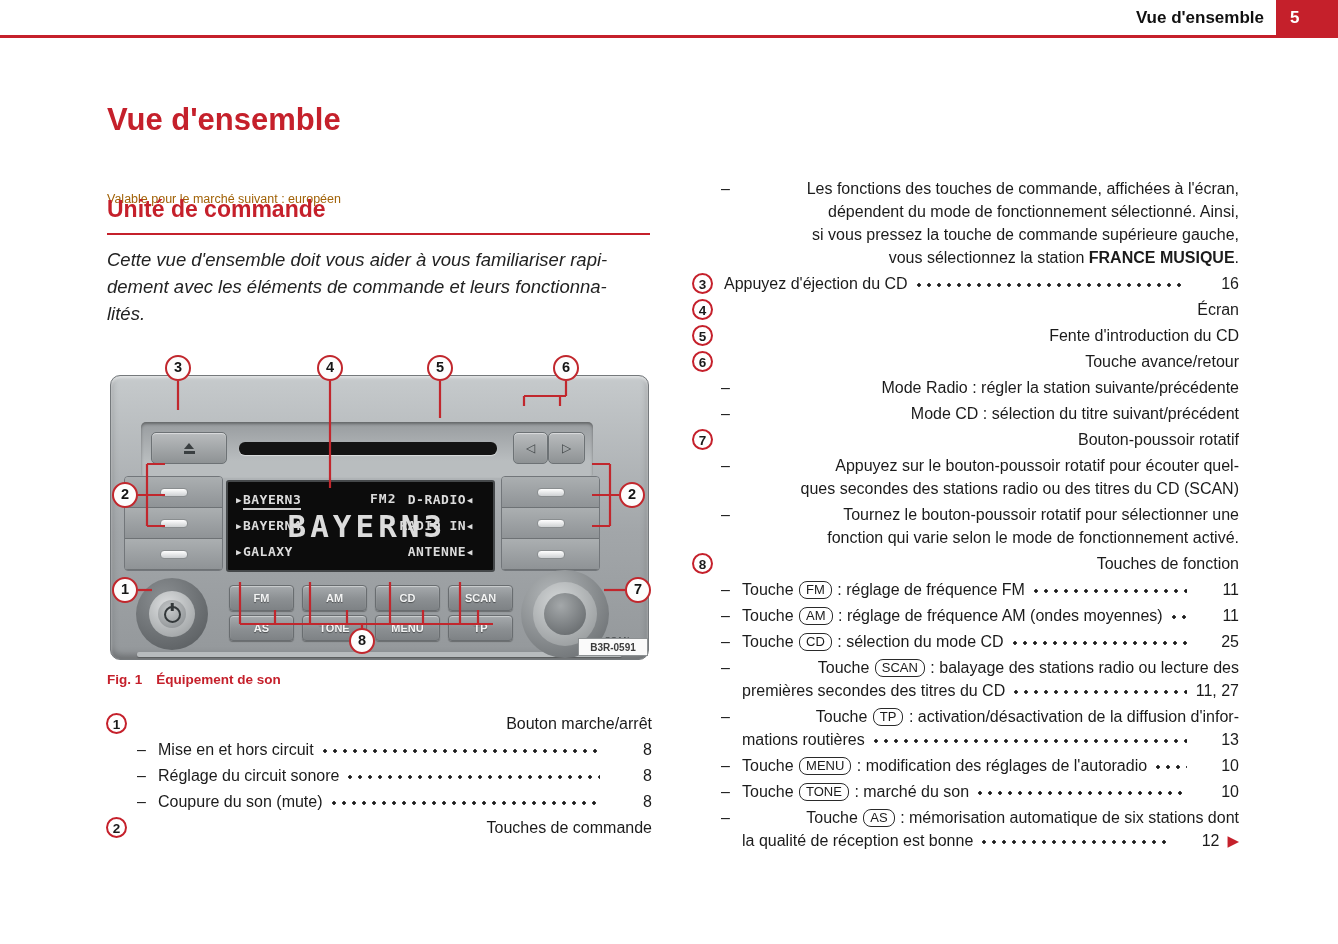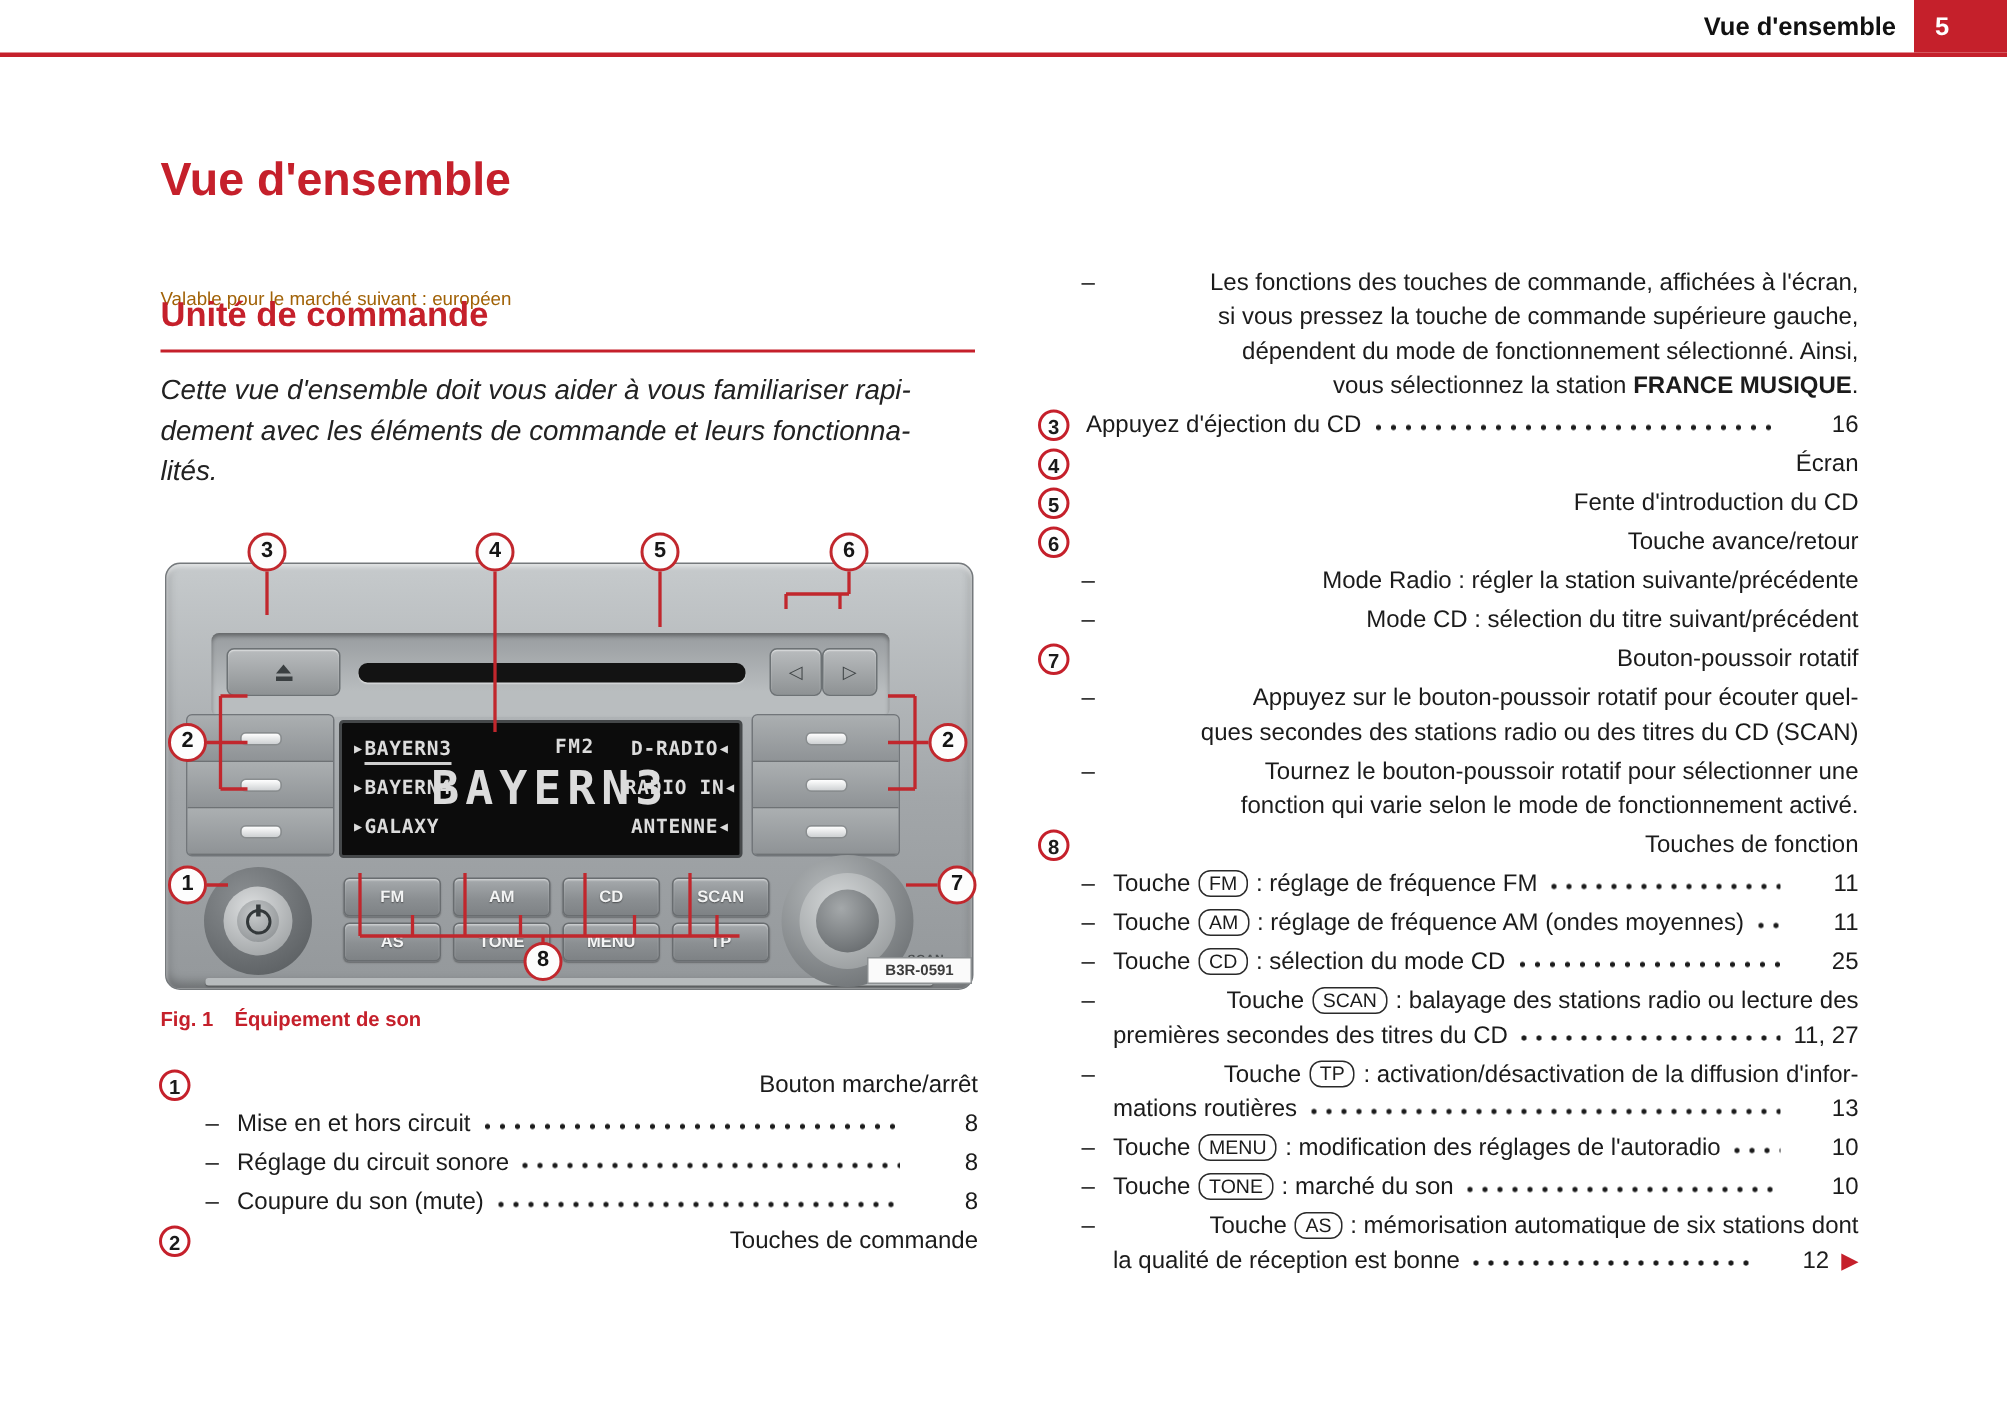--- a/index.html
+++ b/index.html
@@ -40,21 +40,21 @@
   .tbtn{position:absolute;top:56px;height:30px;font-size:12px;color:#3f4446;}
   .tback{left:402px;width:33px;} .tfwd{left:437px;width:35px;}
   .stack{position:absolute;top:100px;width:97px;height:93px;border:1px solid #72767a;border-radius:4px;overflow:hidden;}
   .stack-l{left:13px;} .stack-r{left:390px;}
   .sbtn{height:30px;background:linear-gradient(#abafb1,#8f9396);border-bottom:1px solid #6e7275;
         display:flex;align-items:center;justify-content:center;}
   .pill{width:26px;height:7px;border-radius:4px;background:linear-gradient(#ffffff,#ced1d3);border:1px solid #898d8f;}
   .display{position:absolute;left:115px;top:104px;width:269px;height:92px;background:#0c0c0c;border:2px solid #45484a;
            border-radius:3px;box-sizing:border-box;font-family:"DejaVu Sans Mono",monospace;color:#dcdcdc;}
   .pcol{position:absolute;top:6px;}
-  .pcol-l{left:7px;} .pcol-r{right:2px;text-align:center;}
+  .pcol-l{left:7px;} .pcol-r{right:19px;text-align:right;}
   .preset{height:26px;line-height:24px;font-size:13px;font-weight:bold;letter-spacing:.5px;white-space:nowrap;}
   .preset.sel span:last-child{border-bottom:2px solid #cfcfcf;padding-bottom:1px;}
   .parr{font-size:9px;vertical-align:1px;padding:0 1px;}
   .band{position:absolute;left:142px;top:9px;font-size:13px;font-weight:bold;letter-spacing:1px;}
   .station{position:absolute;left:50%;top:26px;transform:translateX(-46%);font-size:31px;font-weight:bold;letter-spacing:4px;}
   .bstrip{position:absolute;left:26px;right:26px;top:276px;height:5px;background:#b7bbbd;border-radius:2px;
           box-shadow:0 1px 1px rgba(0,0,0,.25);}
   .knob{position:absolute;border-radius:50%;}
   .knob-l{left:25px;top:202px;width:72px;height:72px;background:radial-gradient(circle at 38% 30%,#8b8f92,#53575a);}
   .knob-l .mid{position:absolute;inset:13px;border-radius:50%;background:radial-gradient(circle at 40% 32%,#dddfe0,#94989a);}
@@ -296,24 +296,24 @@
       </div>
     </div>
   <div class="toc" id="right-list">
       <div class="item dash-item">
         <span class="dashmk">–</span>
         <div class="ibody">
           <div class="line">
             <span class="txt"><span>Les fonctions des touches de commande, affichées à l'écran,</span></span>
           </div>
           <div class="line">
+            <span class="txt"><span>dépendent du mode de fonctionnement sélectionné. Ainsi,</span></span>
+          </div>
+          <div class="line">
             <span class="txt"><span>si vous pressez la touche de commande supérieure gauche,</span></span>
-          </div>
-          <div class="line">
-            <span class="txt"><span>dépendent du mode de fonctionnement sélectionné. Ainsi,</span></span>
           </div>
           <div class="line">
             <span class="txt"><span>vous sélectionnez la station </span><span class="b">FRANCE MUSIQUE</span><span>.</span></span>
           </div>
         </div>
       </div>
       <div class="item num">
         <span class="cnum">3</span>
         <div class="ibody">
           <div class="line">

